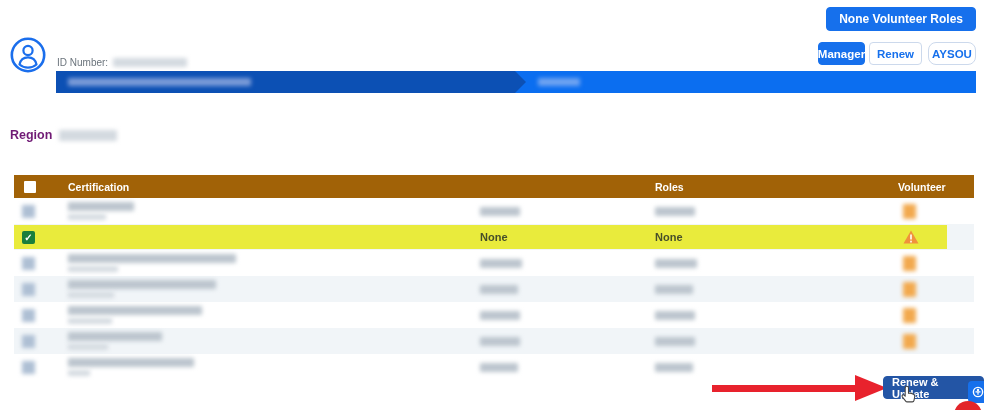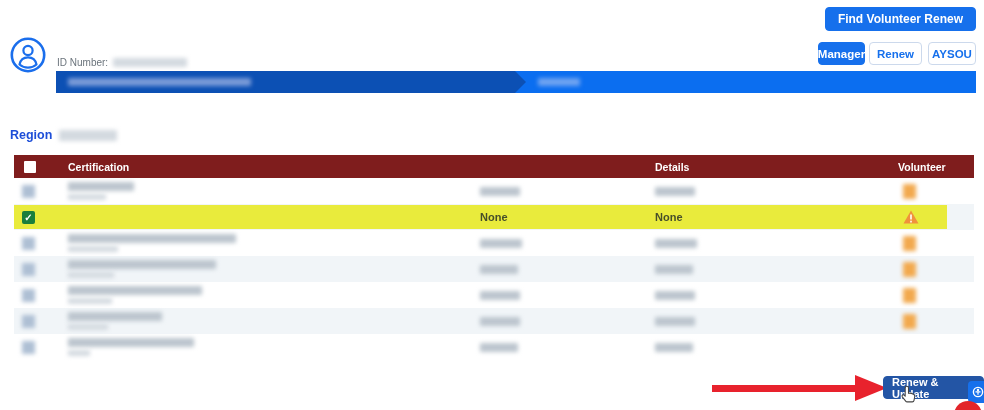--- a/index.html
+++ b/index.html
@@ -3,31 +3,31 @@
 <meta charset="utf-8">
 <style>
   html,body{margin:0;padding:0;background:#fff;}
   .stage{position:relative;width:984px;height:410px;overflow:hidden;
          font-family:"Liberation Sans",sans-serif;background:#fff;}
 
   
   .page-title{position:absolute;left:10px;top:6px;font-size:12.5px;font-weight:bold;
               color:#0847c9;letter-spacing:-.2px;}
   .region-head{position:absolute;left:10px;top:128px;font-size:12.5px;font-weight:bold;
-               color:#1d4ed8;display:flex;align-items:center;gap:7px;}
+               color:#701a75;display:flex;align-items:center;gap:7px;}
 
   
   .btn{position:absolute;display:flex;align-items:center;justify-content:center;
        border-radius:4px;font-weight:bold;cursor:pointer;box-sizing:border-box;}
   .btn-primary{background:#1670ec;color:#fff;border:1px solid #1670ec;}
   .btn-outline{background:#fff;color:#1670ec;border:1px solid #ccd9ec;}
   .find-roles{right:8px;top:7px;height:24px;padding:0 12px;font-size:12px;}
   .btn-details{left:818px;top:42px;width:47px;height:23px;font-size:11.5px;}
   .btn-delete{left:869px;top:42px;width:53px;height:23px;font-size:11.5px;}
-  .btn-aysou{left:928px;top:42px;width:48px;height:23px;font-size:11.5px;}
+  .btn-aysou{left:928px;top:42px;width:48px;height:23px;font-size:11.5px;border-radius:8px;}
   .renew-btn{left:883px;top:376px;height:23px;padding:0 8px;font-size:11px;
              background:#2355a5;color:#fff;border:1px solid #2355a5;}
 
   
   .avatar{position:absolute;left:10px;top:37px;width:36px;height:36px;}
   .name-line{position:absolute;left:57px;top:38px;display:flex;align-items:center;gap:6px;
              font-size:15px;color:#5c6670;}
   .id-line{position:absolute;left:57px;top:57px;display:flex;align-items:center;gap:5px;
            font-size:10px;color:#6b747c;}
 
@@ -37,22 +37,22 @@
                  clip-path:polygon(0 0,calc(100% - 11px) 0,100% 50%,calc(100% - 11px) 100%,0 100%);}
 
   
   .redact{display:inline-block;background:#bcc5ce;filter:blur(2px);border-radius:1px;}
   .redact.light{background:#d4dae0;}
   .redact.blue{background:#7b9bd8;}
   .redact.orange{background:#f2a94e;}
 
   
   .cert-table{position:absolute;left:14px;top:155px;width:960px;}
-  .t-head{position:relative;height:23px;background:#7f1d1d;color:#fff;
-          font-size:10.5px;font-weight:bold;}
+  .t-head{position:relative;height:23px;background:#a16207;color:#fff;
+          font-size:10.5px;font-weight:bold;margin-top:20px;}
   .t-row{position:relative;height:26px;background:#fff;}
   .t-row.striped{background:#f1f5f8;}
   .cell{position:absolute;top:0;height:100%;display:flex;align-items:center;}
   .c-check{left:8px;}  .c-cert{left:54px;}  .c-exp{left:466px;}
   .c-stat{left:641px;} .c-comp{left:884px;}
   .hd-check{left:10px;} .hd-comp{left:884px;}
   .cell-text{font-size:11px;color:#3c4650;}
   .checkbox-blank{width:12px;height:12px;background:#fff;border-radius:1px;}
   .checkbox-redacted{width:13px;height:13px;background:#aebfd4;filter:blur(2px);}
   .checkbox-green{width:13px;height:13px;background:#1a7f3c;border-radius:2px;color:#fff;
@@ -71,21 +71,21 @@
                  border-radius:4px;display:flex;align-items:center;justify-content:center;}
   .corner-badge{position:absolute;left:954px;top:401px;width:28px;height:28px;border-radius:50%;
                 background:#e2252b;}
 </style>
 </head>
 <body>
 
 <div class="stage">
 
 
-  <div class="btn btn-primary find-roles">Find Volunteer Renew</div>
+  <div class="btn btn-primary find-roles">None Volunteer Roles</div>
 
   <div class="avatar">
     <svg width="36" height="36" viewBox="0 0 36 36">
       <circle cx="18" cy="18" r="16.2" fill="none" stroke="#1a6eec" stroke-width="2.6"></circle>
       <circle cx="18" cy="13.5" r="4.6" fill="none" stroke="#1a6eec" stroke-width="2.2"></circle>
       <path d="M9.5 27.5c1-5 4.5-7.2 8.5-7.2s7.5 2.2 8.5 7.2c-2.3 2-5.3 3.2-8.5 3.2s-6.2-1.2-8.5-3.2z" fill="none" stroke="#1a6eec" stroke-width="2.2" stroke-linejoin="round"></path>
     </svg>
   </div>
   <div class="id-line">
     <span>ID Number:</span>
@@ -108,21 +108,21 @@
     <span class="redact light" style="width:58px;height:11px;"></span>
   </div>
 
   <div class="cert-table">
 
     <div class="t-head">
       <div class="cell hd-check">
         <span class="checkbox-blank"></span>
       </div>
       <div class="cell c-cert">Certification</div>
-      <div class="cell c-stat">Details</div>
+      <div class="cell c-stat">Roles</div>
       <div class="cell hd-comp">Volunteer</div>
     </div>
 
     <div class="t-row">
       <div class="cell c-check">
           <span class="checkbox-redacted"></span>
         </div>
       <div class="cell c-cert">
           <div class="two-line">
         <span class="redact" style="width:66px;height:9px;"></span>

